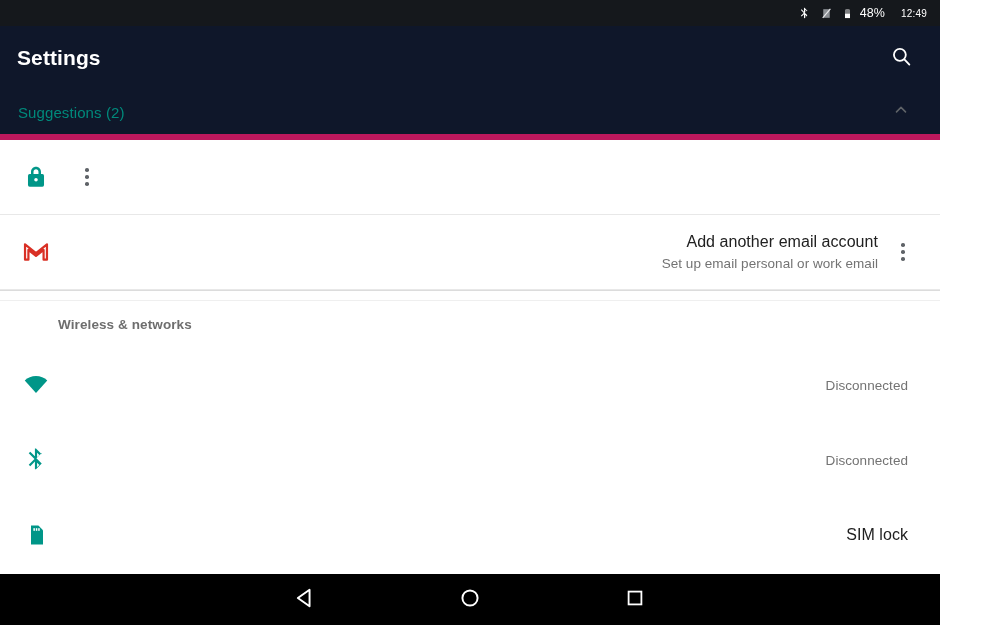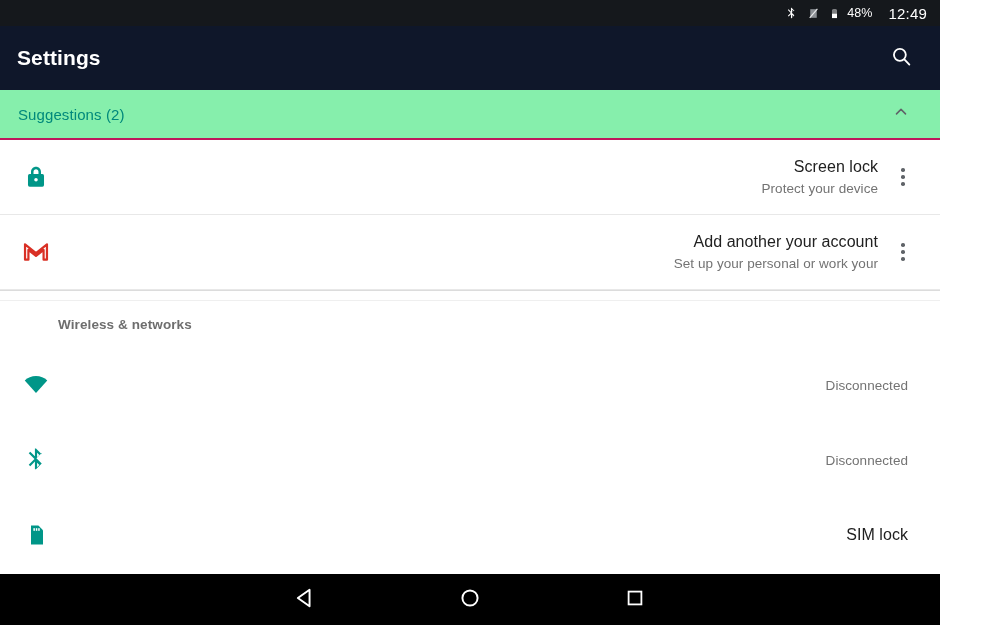--- a/index.html
+++ b/index.html
@@ -47,21 +47,21 @@
     line-height: 0;
   }
   .battery-pct {
     color: #ffffff;
     font-size: 12.5px;
     letter-spacing: 0.1px;
     margin-left: -2px;
   }
   .status-time {
     color: #ffffff;
-    font-size: 15px;
+    font-size: 10px;
     letter-spacing: 0.2px;
     margin-left: 7px;
   }
 
   
   .toolbar {
     height: 64px;
     background: #0f172a;
     display: flex;
     align-items: center;
@@ -94,23 +94,23 @@
   }
 
   
   .suggest-header {
     height: 50px;
     display: flex;
     align-items: center;
     justify-content: space-between;
     padding: 0 22px 0 18px;
     box-sizing: border-box;
-    border-bottom: 2px solid #be185d;
-    cursor: pointer;
-    background: #86efac;
+    border-bottom: 6px solid #be185d;
+    cursor: pointer;
+    background: #0f172a;
   }
   .suggest-title {
     color: #00897b;
     font-size: 15px;
     letter-spacing: 0.1px;
   }
   .chevron-btn {
     width: 34px;
     height: 34px;
     display: flex;
@@ -278,40 +278,36 @@
     </div>
 
     <div class="row suggestion">
       <div class="row-icon">
         <svg width="26" height="26" viewBox="0 0 24 24">
           <path d="M12 2.6c-2.6 0-4.6 2-4.6 4.6v2.1h2.3V7.2c0-1.3 1-2.3 2.3-2.3s2.3 1 2.3 2.3v2.1h2.3V7.2c0-2.6-2-4.6-4.6-4.6z" fill="#009688"></path>
           <rect x="4.6" y="9.3" width="14.8" height="11.6" rx="1.5" fill="#009688"></rect>
           <circle cx="12" cy="14.6" r="1.65" fill="#ffffff"></circle>
         </svg>
       </div>
-      <div class="row-text">
-        <div class="row-title">Screen lock</div>
-        <div class="row-sub">Protect your device</div>
-      </div>
       <div class="overflow-btn">
         <i></i>
           <i></i>
           <i></i>
       </div>
     </div>
 
     <div class="row suggestion">
       <div class="row-icon">
         <svg width="28" height="28" viewBox="0 0 24 24">
           <path d="M2.6 5.4v13.2h2.9V10.2l6.5 5.2 6.5-5.2v8.4h2.9V5.4l-9.4 7.5-9.4-7.5z" fill="none" stroke="#d93025" stroke-width="1.9" stroke-linejoin="round"></path>
         </svg>
       </div>
       <div class="row-text">
-        <div class="row-title">Add another your account</div>
-        <div class="row-sub">Set up your personal or work your</div>
+        <div class="row-title">Add another email account</div>
+        <div class="row-sub">Set up email personal or work email</div>
       </div>
       <div class="overflow-btn">
         <i></i>
           <i></i>
           <i></i>
       </div>
     </div>
 
     <div class="section-gap"></div>
 

